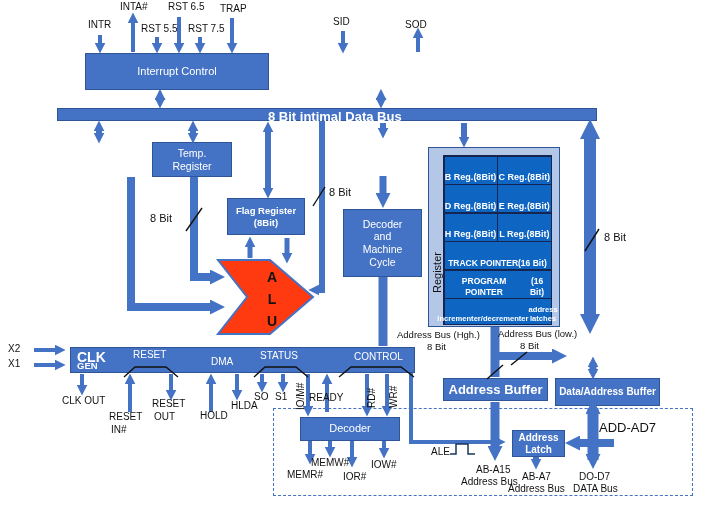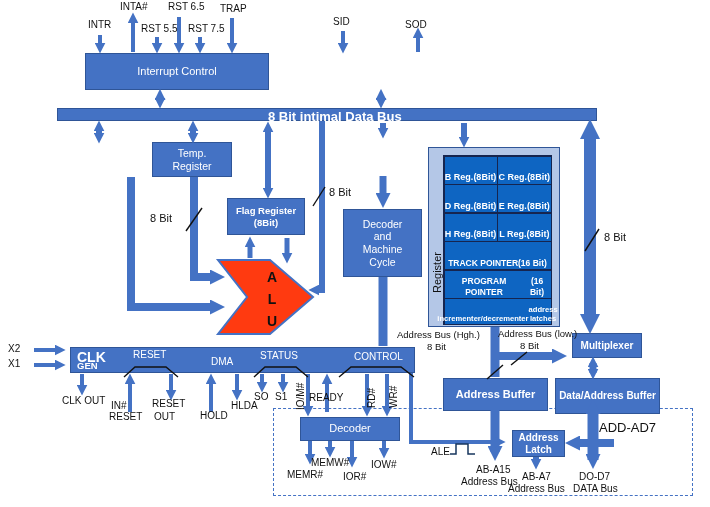--- a/index.html
+++ b/index.html
@@ -96,29 +96,26 @@
     <div class="regcell wide">
       <span>PROGRAM POINTER</span>
       <span>(16 Bit)</span>
       </div>
     <div class="regcell wide incr">
       <span>incrementer/decrementer</span>
       <span>address latches</span>
       </div>
   </div>
 
-  <div class="box" style="left:572px;top:333px;width:70px;height:25px;font-size:10px;font-weight:bold">
-    <span>Multiplexer</span>
-  </div>
-
-  <div class="box" style="left:443px;top:378px;width:105px;height:33px;font-size:11px;font-weight:bold">
+
+  <div class="box" style="left:443px;top:378px;width:105px;height:23px;font-size:13px;font-weight:bold">
     <span>Address Buffer</span>
   </div>
 
-  <div class="box" style="left:555px;top:378px;width:105px;height:36px;font-size:10px;font-weight:bold">
+  <div class="box" style="left:555px;top:378px;width:105px;height:28px;font-size:10px;font-weight:bold">
     <span>Data/Address Buffer</span>
   </div>
 
   <div class="box" style="left:300px;top:417px;width:100px;height:24px;font-size:11px">
     <span>Decoder</span>
   </div>
 
   <div class="box" style="left:512px;top:430px;width:53px;height:27px;font-size:10px;font-weight:bold">
     <span>Address</span>
     <span>Latch</span>
@@ -233,21 +230,21 @@
   <div class="wlbl" style="left:77px;top:361px;font-size:9.5px;font-weight:bold">GEN</div>
   <div class="wlbl" style="left:133px;top:349px;font-size:10px">RESET</div>
   <div class="wlbl" style="left:211px;top:356px;font-size:10px">DMA</div>
   <div class="wlbl" style="left:260px;top:350px;font-size:10px">STATUS</div>
   <div class="wlbl" style="left:354px;top:351px;font-size:10px">CONTROL</div>
 
   <div class="lbl" style="left:8px;top:343px">X2</div>
   <div class="lbl" style="left:8px;top:358px">X1</div>
   <div class="lbl" style="left:62px;top:395px">CLK OUT</div>
   <div class="lbl" style="left:109px;top:411px">RESET</div>
-  <div class="lbl" style="left:111px;top:400px">IN#</div>
+  <div class="lbl" style="left:111px;top:424px">IN#</div>
   <div class="lbl" style="left:152px;top:398px">RESET</div>
   <div class="lbl" style="left:154px;top:411px">OUT</div>
   <div class="lbl" style="left:200px;top:410px">HOLD</div>
   <div class="lbl" style="left:231px;top:400px">HLDA</div>
   <div class="lbl" style="left:254px;top:391px">SO</div>
   <div class="lbl" style="left:275px;top:391px">S1</div>
   <div class="lbl vert" style="left:295px;top:410px">IO/M#</div>
   <div class="lbl" style="left:309px;top:392px">READY</div>
   <div class="lbl vert" style="left:366px;top:408px">RD#</div>
   <div class="lbl vert" style="left:388px;top:408px">WR#</div>

